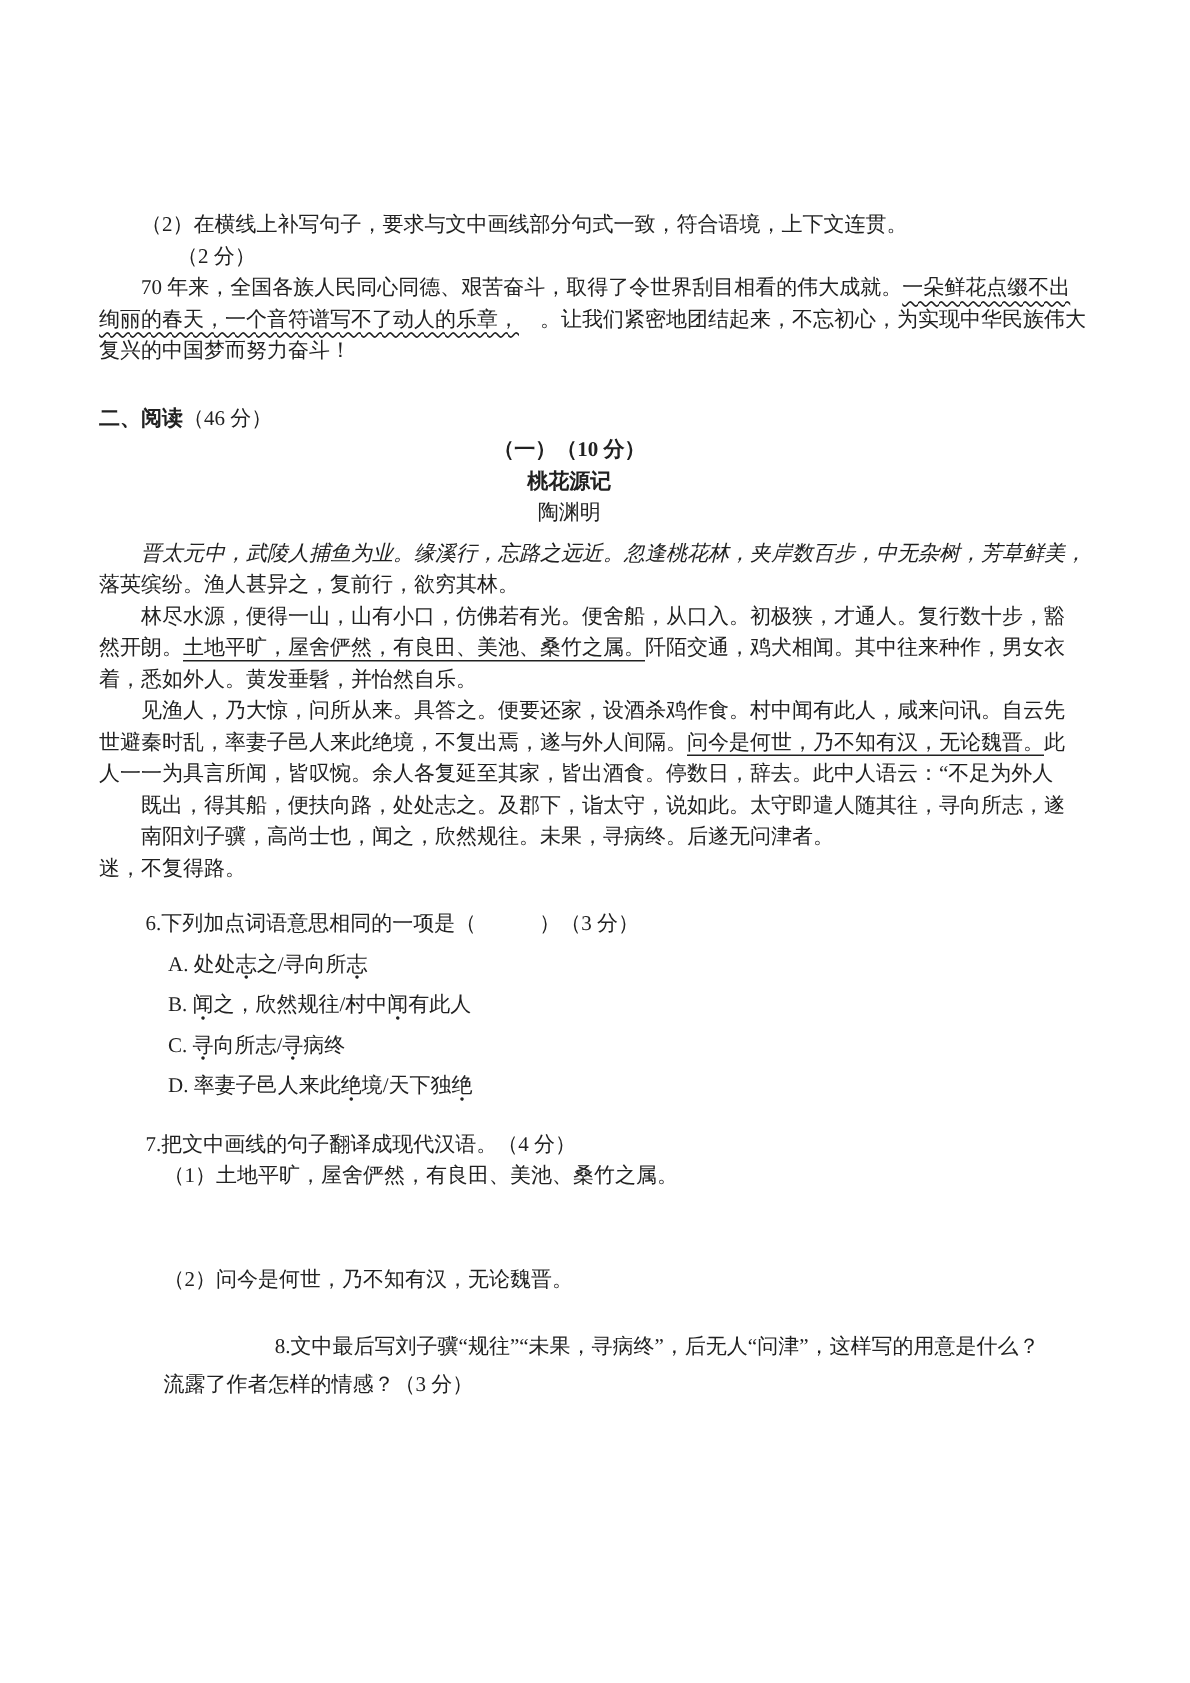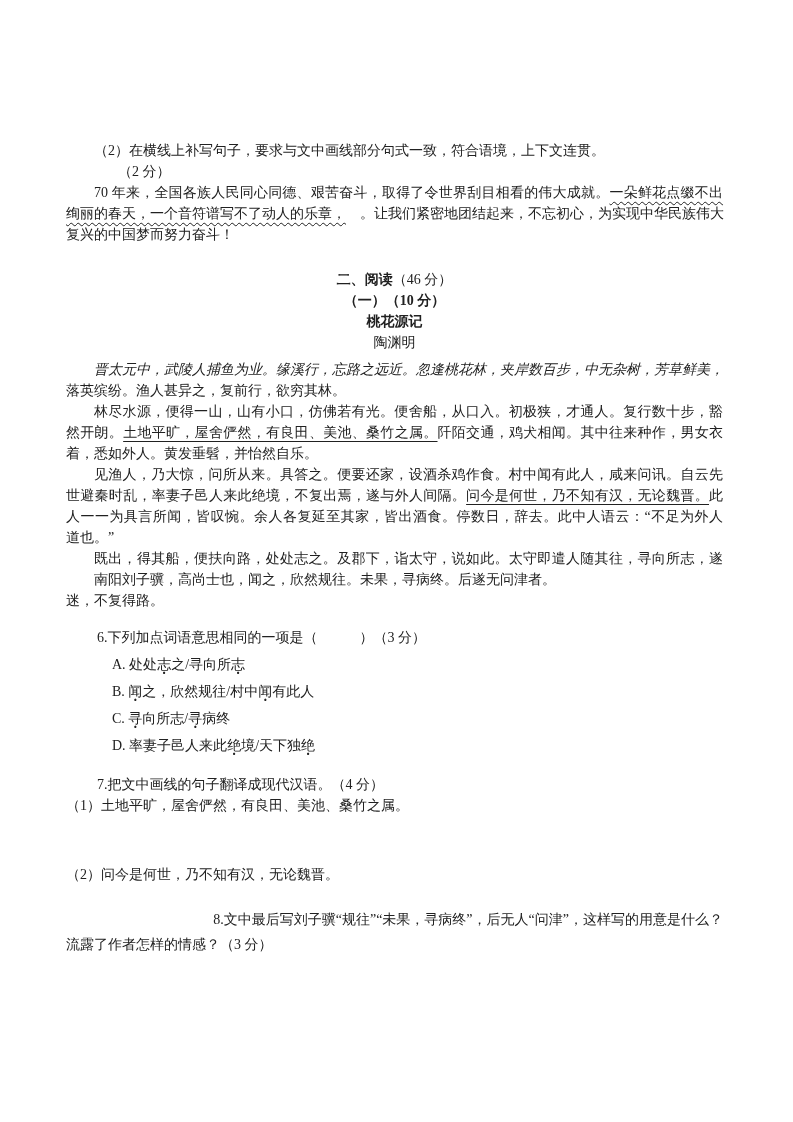--- a/index.html
+++ b/index.html
@@ -1,33 +1,33 @@
 <!DOCTYPE html>
 <html><head>
 <meta charset="utf-8">
 <style>
   html,body{margin:0;padding:0;background:#ffffff;}
   body{width:793px;height:1122px;overflow:hidden;}
   .page{
     width:793px;height:870px;box-sizing:border-box;
-    padding:140px 70px 0 66px;
+    padding:140px 100px 0 66px;
     background:#ffffff;color:#212121;
     font-family:"Liberation Serif","DejaVu Serif",serif;
     font-size:14px;line-height:21px;
   }
   .ln{white-space:nowrap;}
   .j{text-align-last:justify;text-justify:inter-character;}
   .ind{padding-left:28px;}
   .ml52{margin-left:52px;}
   .ml31{margin-left:31px;}
   .ml46{margin-left:46px;}
-  .ml43{}
+  .ml43{margin-left:43px;}
   .bold{font-weight:bold;}
   .center{text-align:center;}
-  .sec-head{margin-top:24px;text-align:center;}
+  .sec-head{margin-top:24px;}
   .p-first{margin-top:6px;font-style:italic;}
   .q6{margin-top:16px;}
   .opt{margin-top:6px;}
   .q7{margin-top:18px;}
   .gap-sub2{margin-top:48px;}
   .q8{margin-top:24px;text-align:right;}
   .q8b{margin-top:4px;}
   .wavy{
     text-decoration-line:underline;
     text-decoration-style:wavy;
@@ -100,23 +100,20 @@
   </div>
   <div class="ln ind j">
     <span>见渔人，乃大惊，问所从来。具答之。便要还家，设酒杀鸡作食。村中闻有此人，咸来问讯。自云先</span>
   </div>
   <div class="ln j">
     <span>世避秦时乱，率妻子邑人来此绝境，不复出焉，遂与外人间隔。</span><span class="ul">问今是何世，乃不知有汉，无论魏晋。</span><span>此</span>
   </div>
   <div class="ln j">
     <span>人一一为具言所闻，皆叹惋。余人各复延至其家，皆出酒食。停数日，辞去。此中人语云：“不足为外人</span>
   </div>
-  <div class="ln">
-    <span>道也。”</span>
-  </div>
   <div class="ln ind j">
     <span>既出，得其船，便扶向路，处处志之。及郡下，诣太守，说如此。太守即遣人随其往，寻向所志，遂</span>
   </div>
   <div class="ln ind">
     <span>南阳刘子骥，高尚士也，闻之，欣然规往。未果，寻病终。后遂无问津者。</span>
   </div>
   <div class="ln">
     <span>迷，不复得路。</span>
   </div>
 

